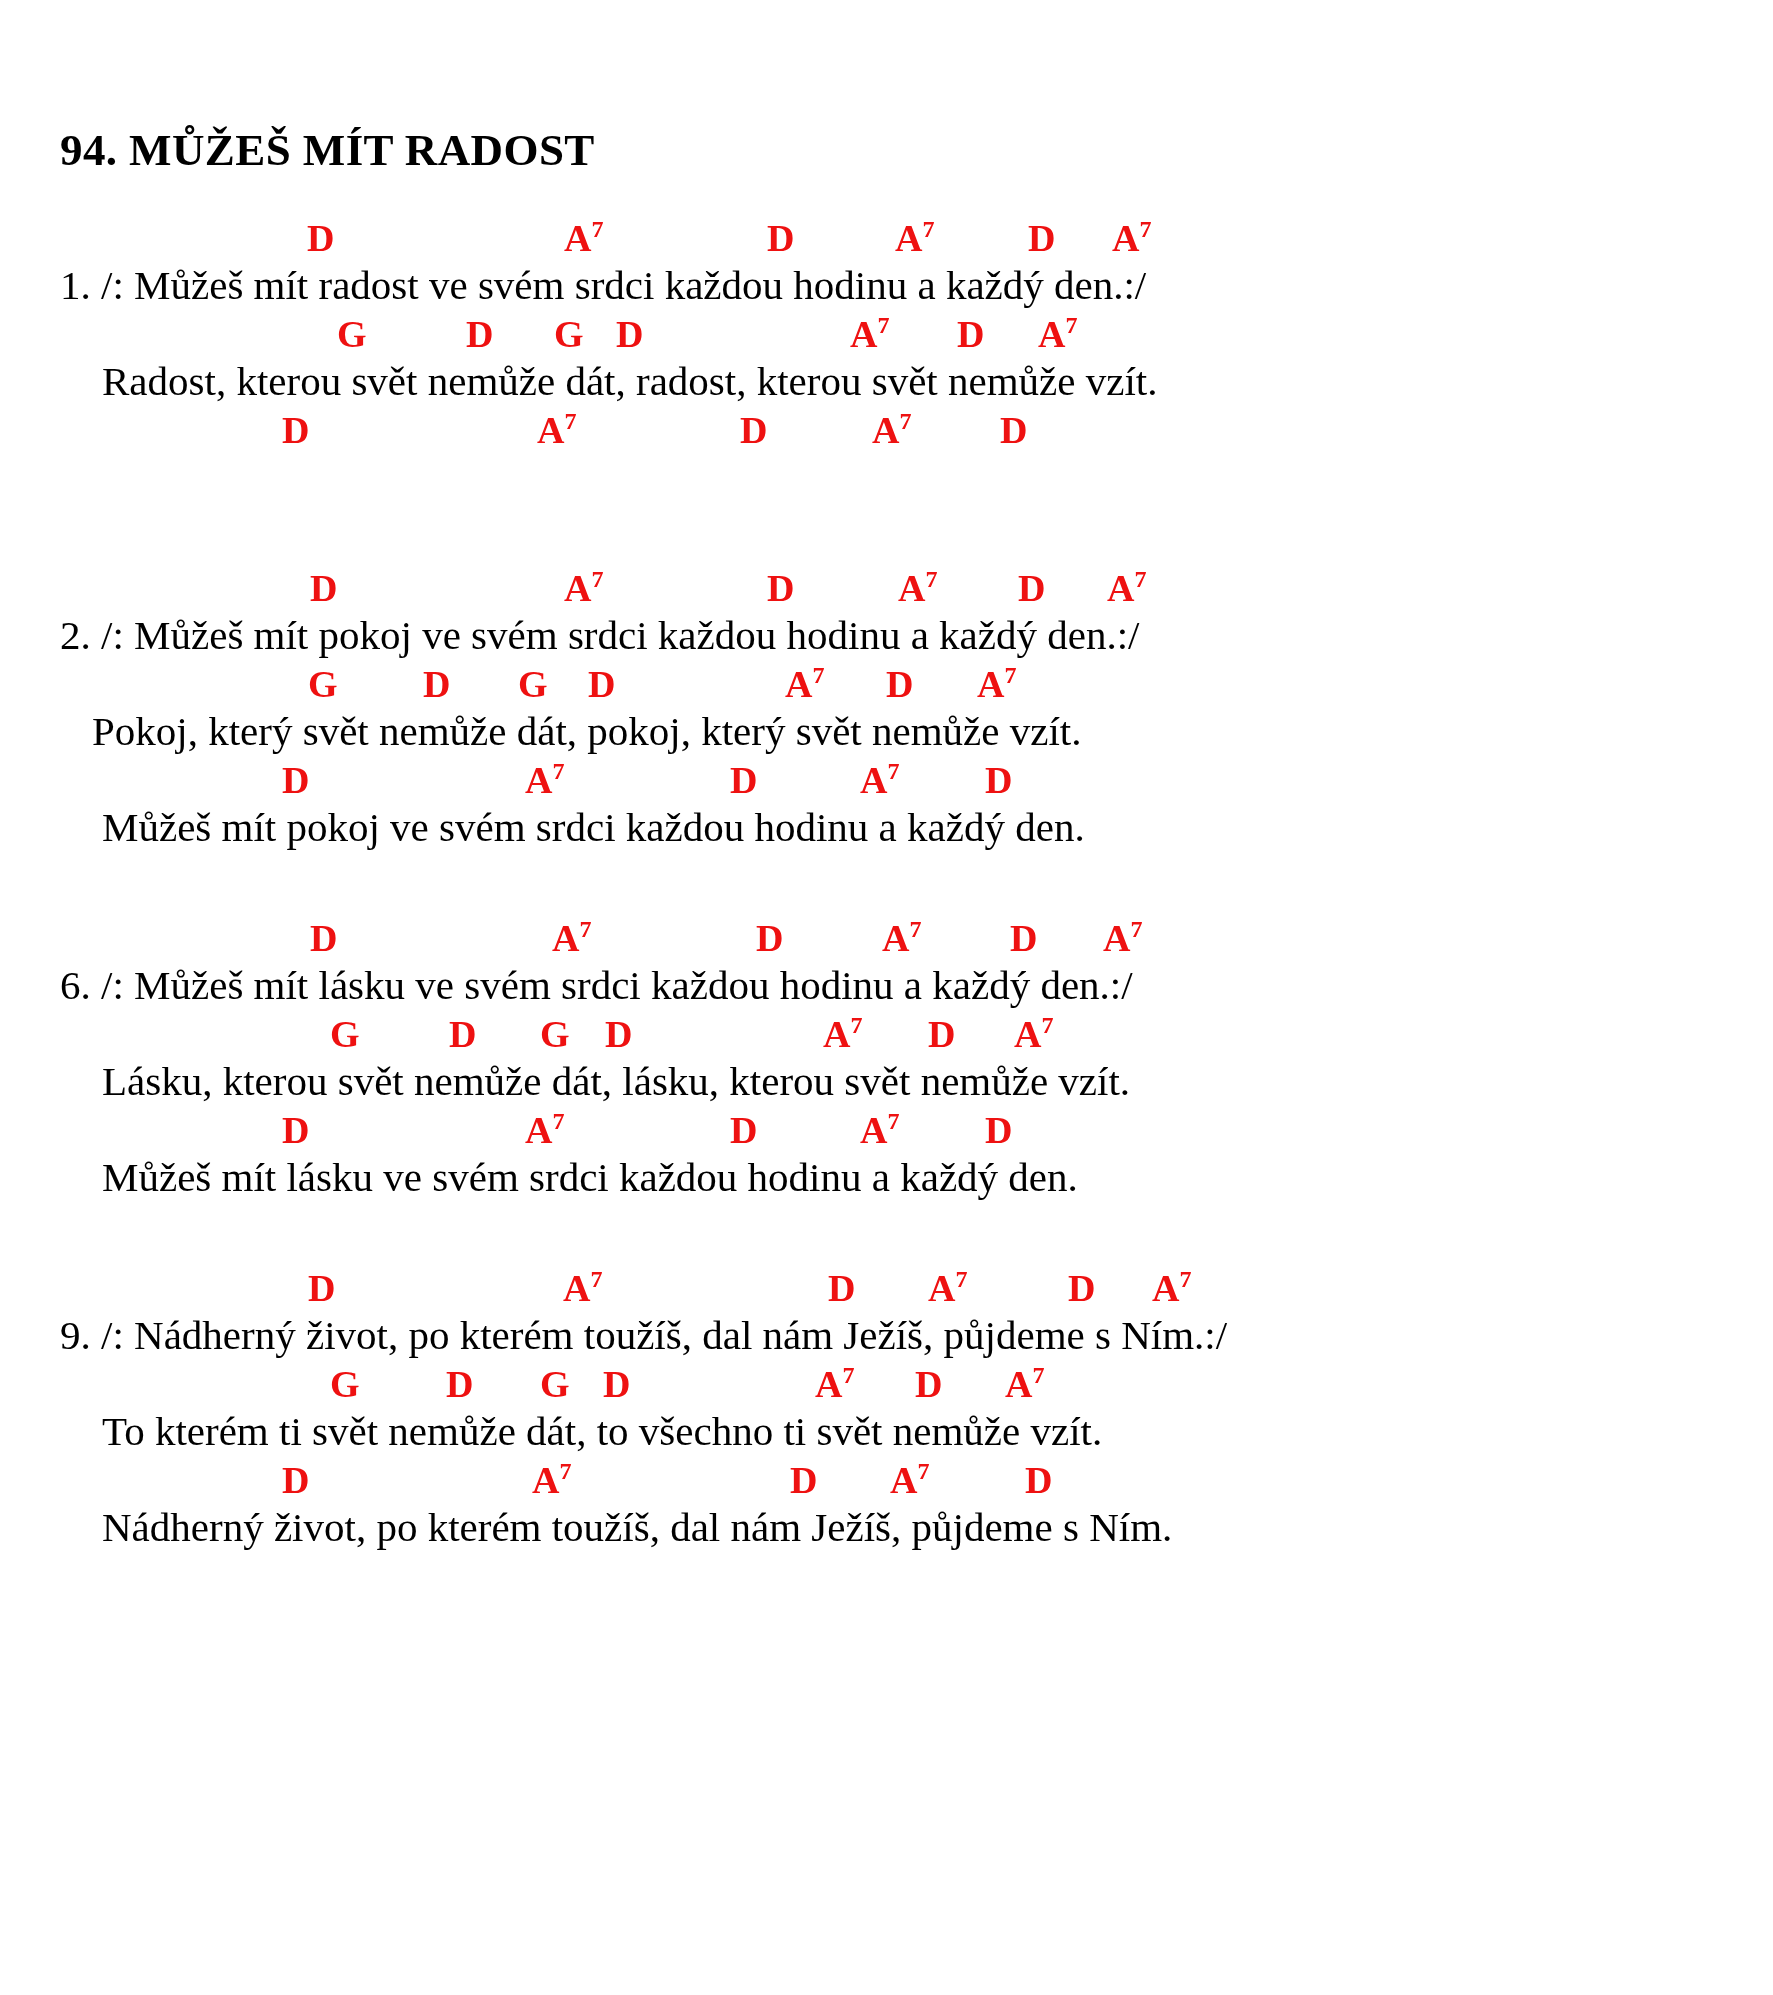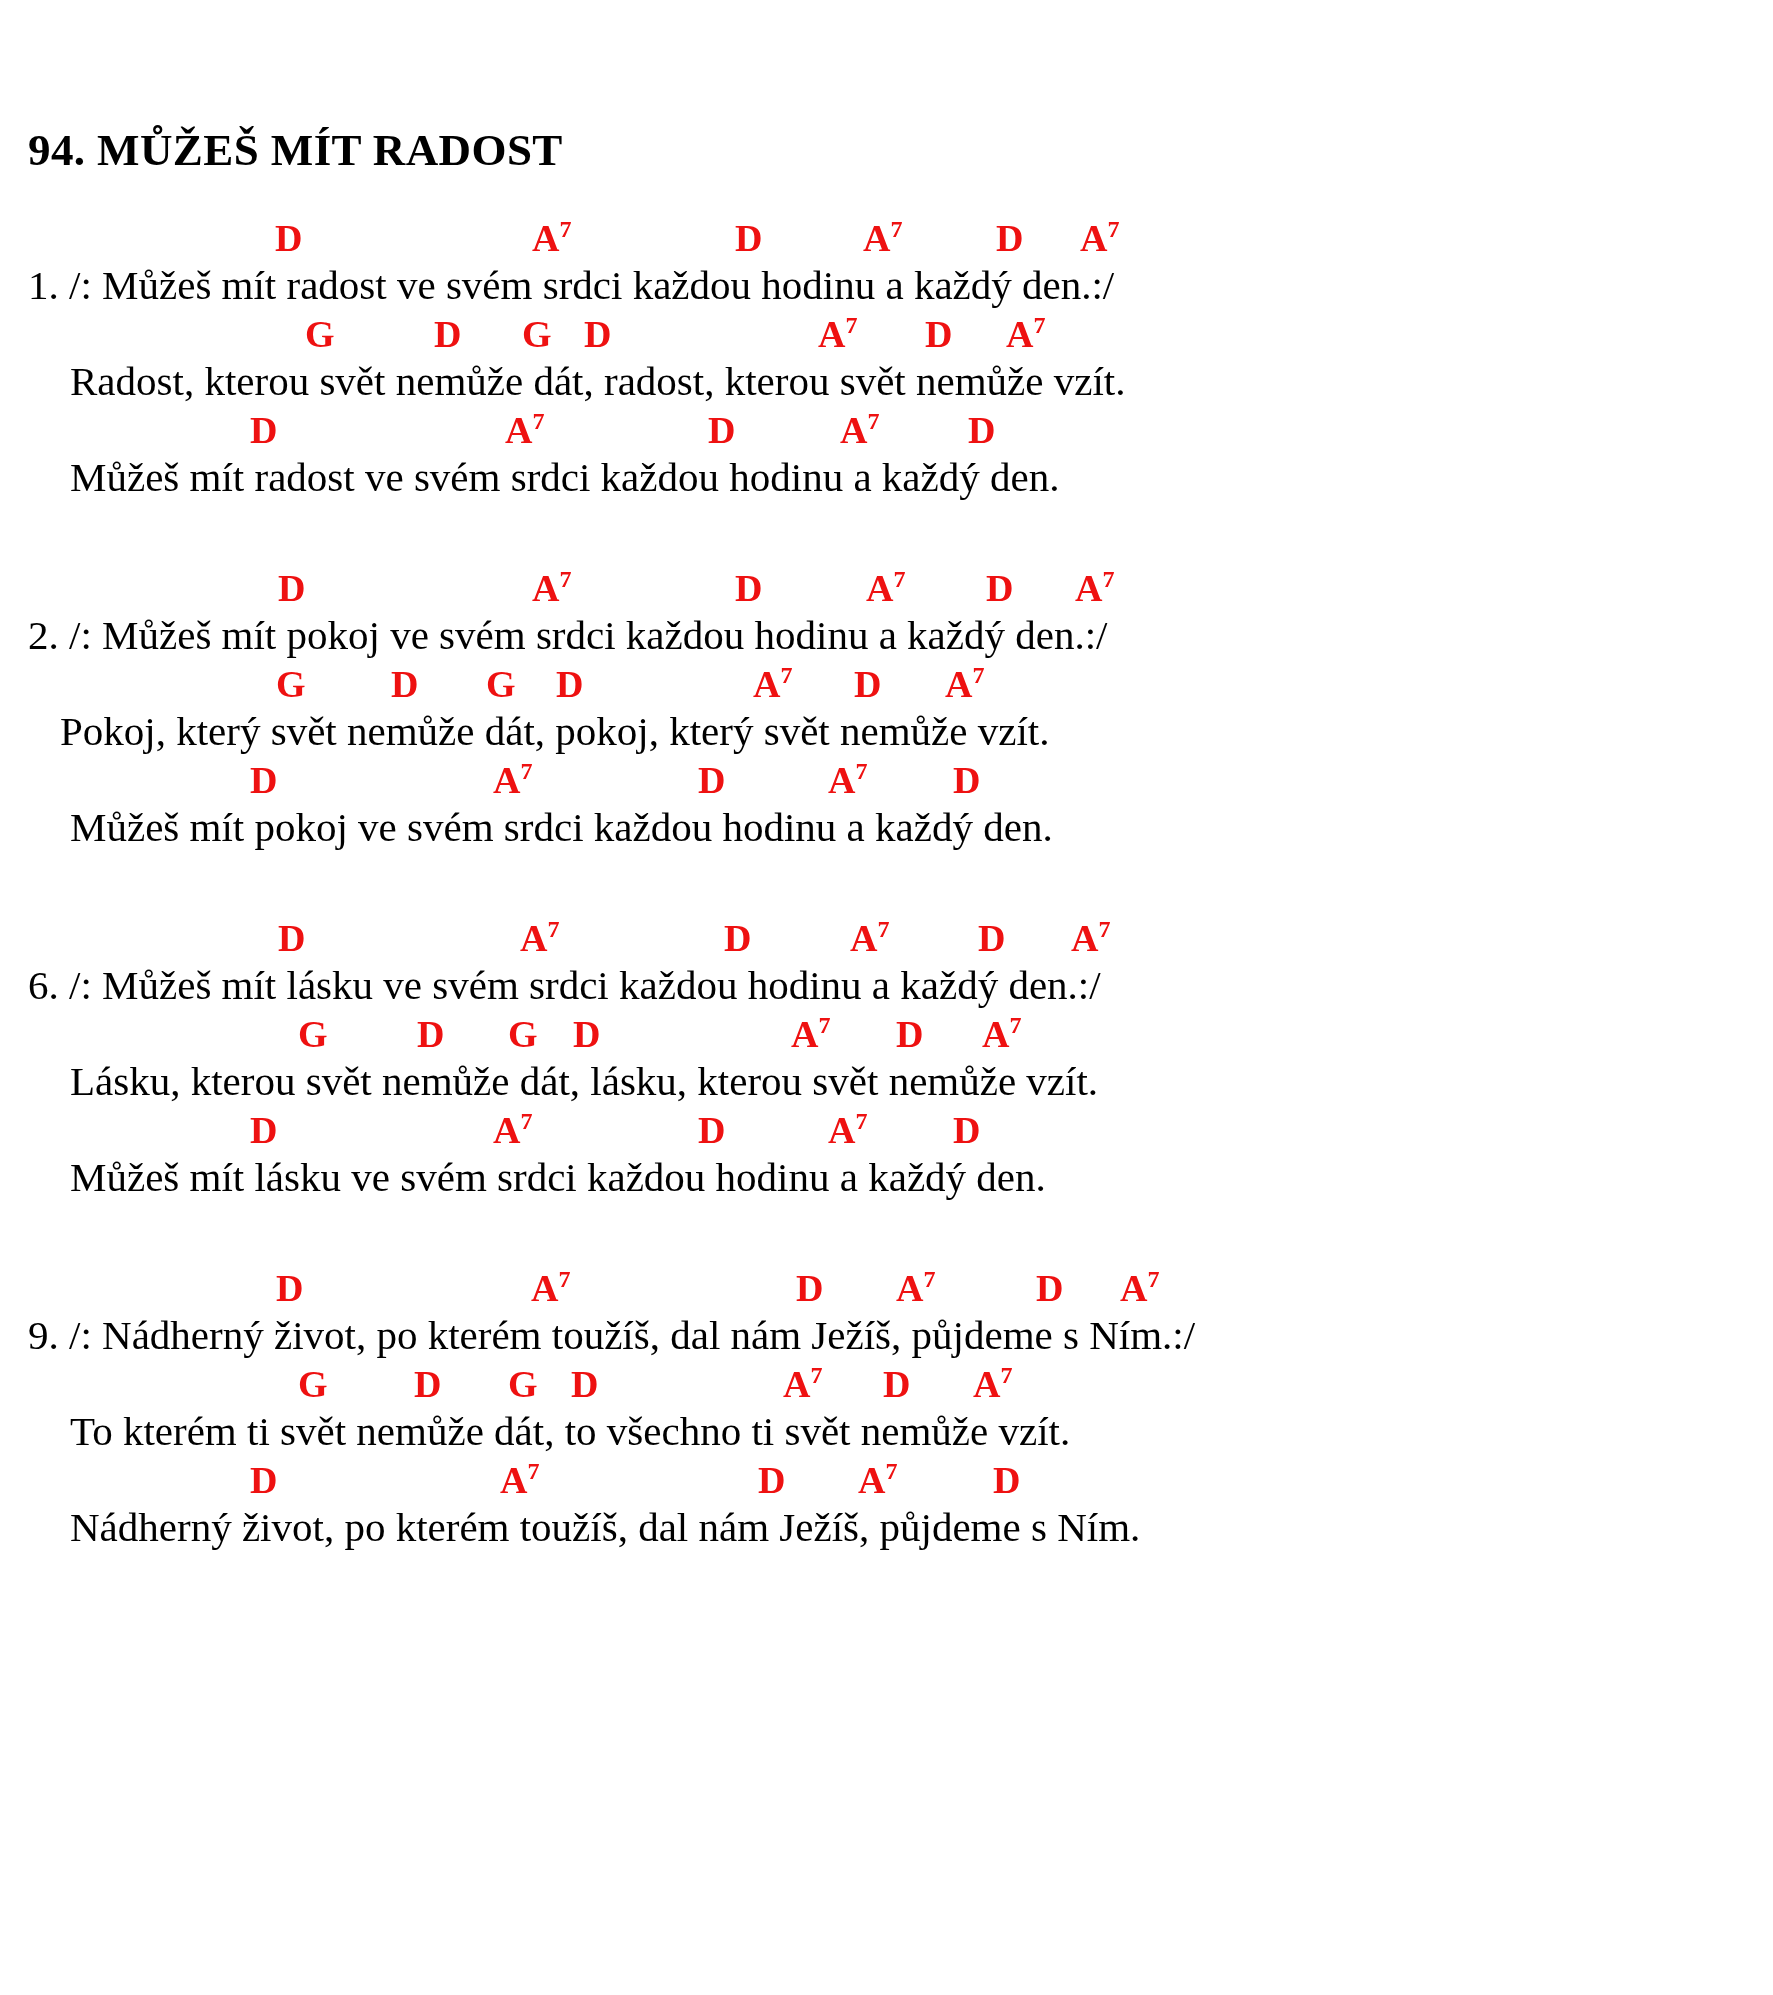--- a/index.html
+++ b/index.html
@@ -12,21 +12,21 @@
     height: 1995px;
     font-family: "Liberation Serif", "DejaVu Serif", serif;
     color: #000000;
     overflow: hidden;
   }
   .page {
     position: relative;
     width: 1773px;
     height: 1995px;
     box-sizing: border-box;
-    padding: 128px 0 0 28px;
+    padding: 128px 0 0 60px;
   }
   .song-title {
     font-size: 45px;
     font-weight: bold;
     letter-spacing: 0.4px;
     line-height: 1.0;
     margin: 0 0 46px 0;
     white-space: pre;
   }
   .verse {
@@ -83,21 +83,20 @@
         <div class="line-block">
           <div class="chord-row"><span class="chord" style="left: 247px;">D</span><span class="chord" style="left: 504px;">A<span class="sup">7</span></span><span class="chord" style="left: 707px;">D</span><span class="chord" style="left: 835px;">A<span class="sup">7</span></span><span class="chord" style="left: 968px;">D</span><span class="chord" style="left: 1052px;">A<span class="sup">7</span></span></div>
           <div class="lyric-row"><span class="lyric" style="left: 0px;">1. /: Můžeš mít radost ve svém srdci každou hodinu a každý den.:/</span></div>
         </div>
         <div class="line-block">
           <div class="chord-row"><span class="chord" style="left: 277px;">G</span><span class="chord" style="left: 406px;">D</span><span class="chord" style="left: 494px;">G</span><span class="chord" style="left: 556px;">D</span><span class="chord" style="left: 790px;">A<span class="sup">7</span></span><span class="chord" style="left: 897px;">D</span><span class="chord" style="left: 978px;">A<span class="sup">7</span></span></div>
           <div class="lyric-row"><span class="lyric" style="left: 42px;">Radost, kterou svět nemůže dát, radost, kterou svět nemůže vzít.</span></div>
         </div>
         <div class="line-block">
           <div class="chord-row"><span class="chord" style="left: 222px;">D</span><span class="chord" style="left: 477px;">A<span class="sup">7</span></span><span class="chord" style="left: 680px;">D</span><span class="chord" style="left: 812px;">A<span class="sup">7</span></span><span class="chord" style="left: 940px;">D</span></div>
-          <div class="lyric-row"><span class="lyric" style="left: 42px;">Můžeš mít radost ve svém srdci každou hodinu a každý den.</span></div>
         </div>
       </div>
       <div class="verse">
         <div class="line-block">
           <div class="chord-row"><span class="chord" style="left: 250px;">D</span><span class="chord" style="left: 504px;">A<span class="sup">7</span></span><span class="chord" style="left: 707px;">D</span><span class="chord" style="left: 838px;">A<span class="sup">7</span></span><span class="chord" style="left: 958px;">D</span><span class="chord" style="left: 1047px;">A<span class="sup">7</span></span></div>
           <div class="lyric-row"><span class="lyric" style="left: 0px;">2. /: Můžeš mít pokoj ve svém srdci každou hodinu a každý den.:/</span></div>
         </div>
         <div class="line-block">
           <div class="chord-row"><span class="chord" style="left: 248px;">G</span><span class="chord" style="left: 363px;">D</span><span class="chord" style="left: 458px;">G</span><span class="chord" style="left: 528px;">D</span><span class="chord" style="left: 725px;">A<span class="sup">7</span></span><span class="chord" style="left: 826px;">D</span><span class="chord" style="left: 917px;">A<span class="sup">7</span></span></div>
           <div class="lyric-row"><span class="lyric" style="left: 32px;">Pokoj, který svět nemůže dát, pokoj, který svět nemůže vzít.</span></div>

